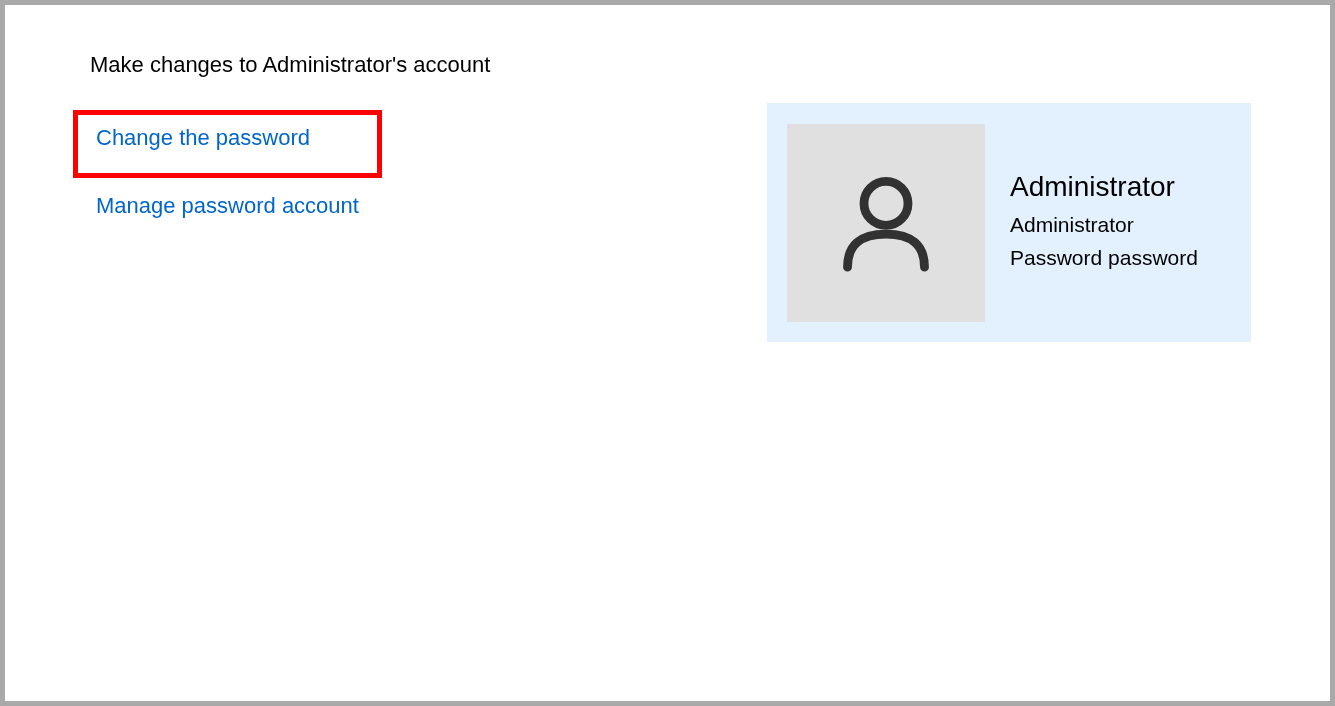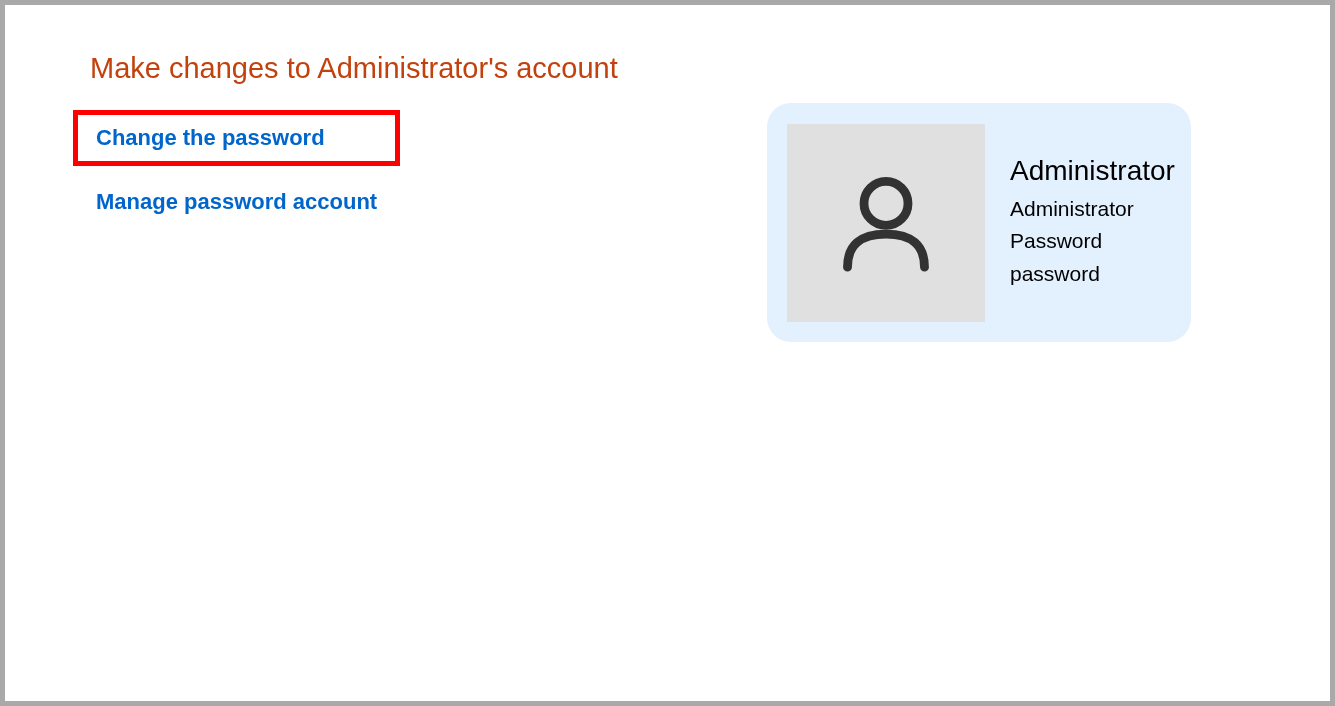--- a/index.html
+++ b/index.html
@@ -14,57 +14,56 @@
       height: 706px;
       padding: 5px;
     }
     .window {
       background: #ffffff;
       width: 100%;
       height: 100%;
       position: relative;
     }
     .page-title {
-      color: #c2410c;
-      font-size: 29px;
+      color: #000000;
+      font-size: 22px;
       font-weight: 400;
       position: absolute;
       left: 85px;
       top: 47px;
     }
     .link-list {
       position: absolute;
       left: 68px;
       top: 105px;
     }
     .link-item {
       display: block;
       color: #0066cc;
       font-size: 22px;
-      font-weight: 700;
-      padding: 10px 18px 10px 18px;
+      font-weight: 400;
+      padding: 10px 18px 22px 18px;
       cursor: pointer;
       border: 5px solid transparent;
-      margin-bottom: 8px;
+      margin-bottom: 0px;
       white-space: nowrap;
     }
     .link-item.highlighted {
       border: 5px solid #ff0000;
     }
     .account-card {
       position: absolute;
       left: 762px;
       top: 98px;
-      width: 424px;
+      width: 484px;
       height: 239px;
       background: #e3f0fd;
       display: flex;
       align-items: center;
       padding: 20px;
-      border-radius: 24px;
     }
     .avatar-box {
       width: 198px;
       height: 198px;
       background: #e0e0e0;
       display: flex;
       align-items: center;
       justify-content: center;
       flex-shrink: 0;
     }

